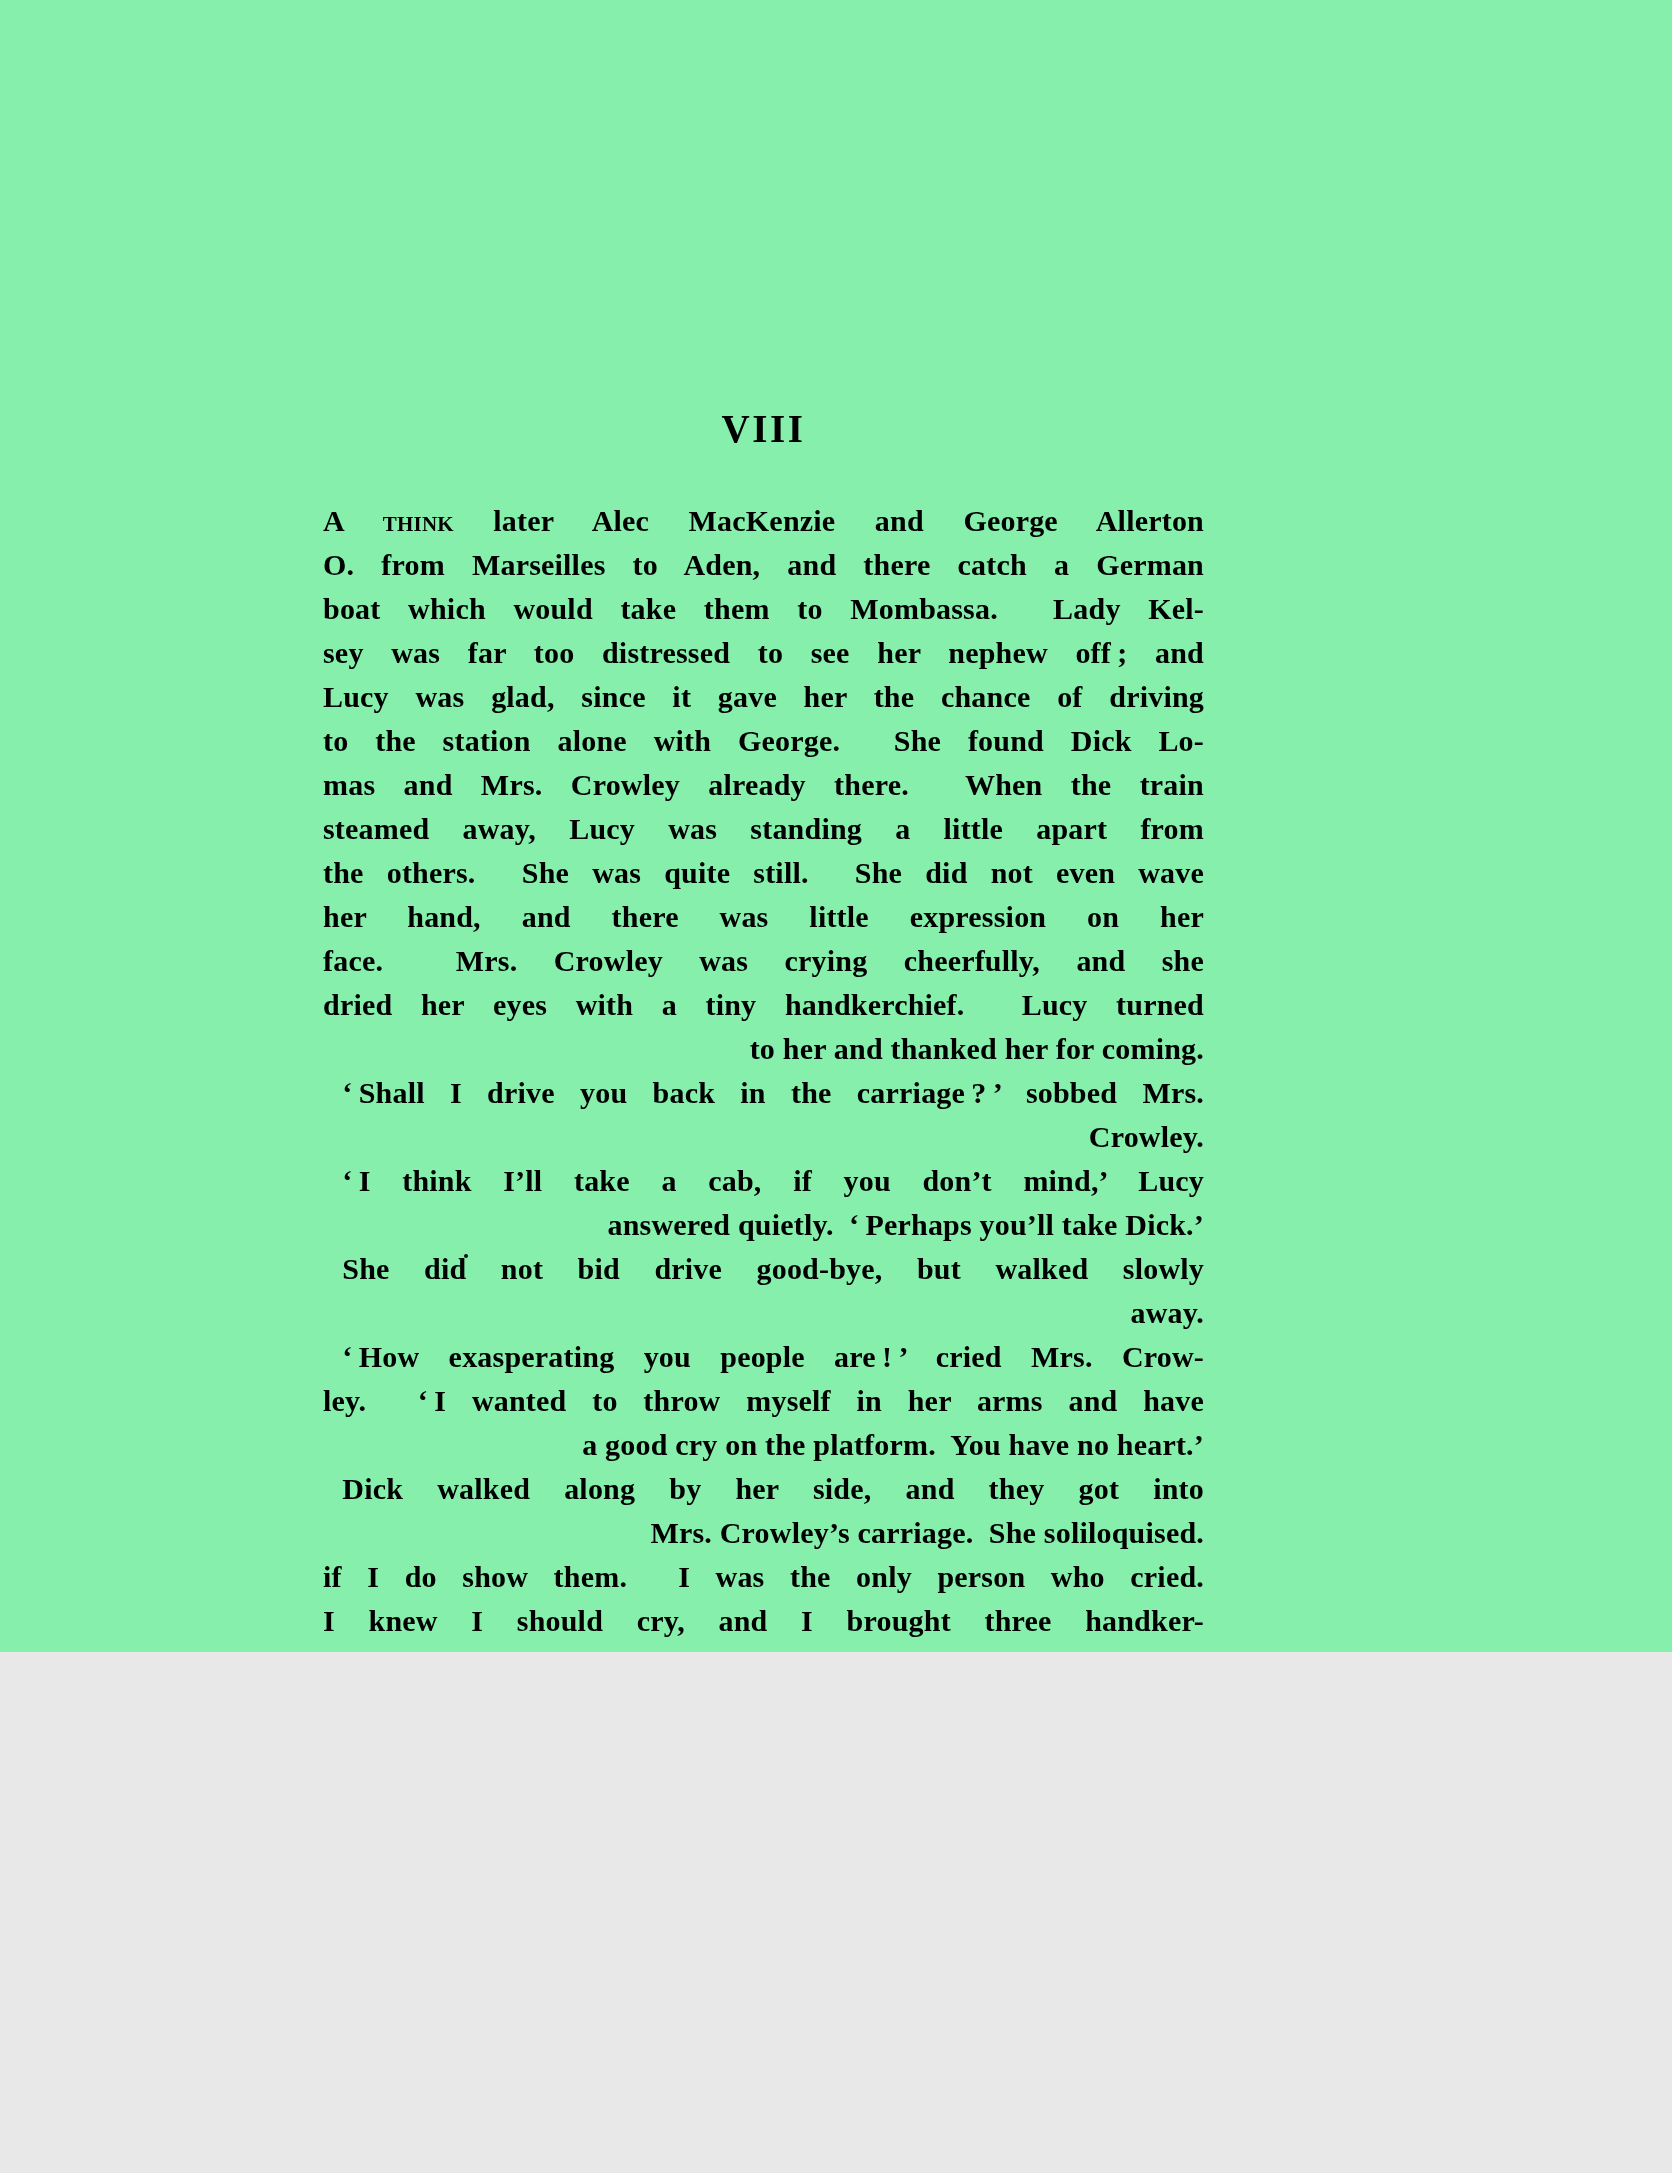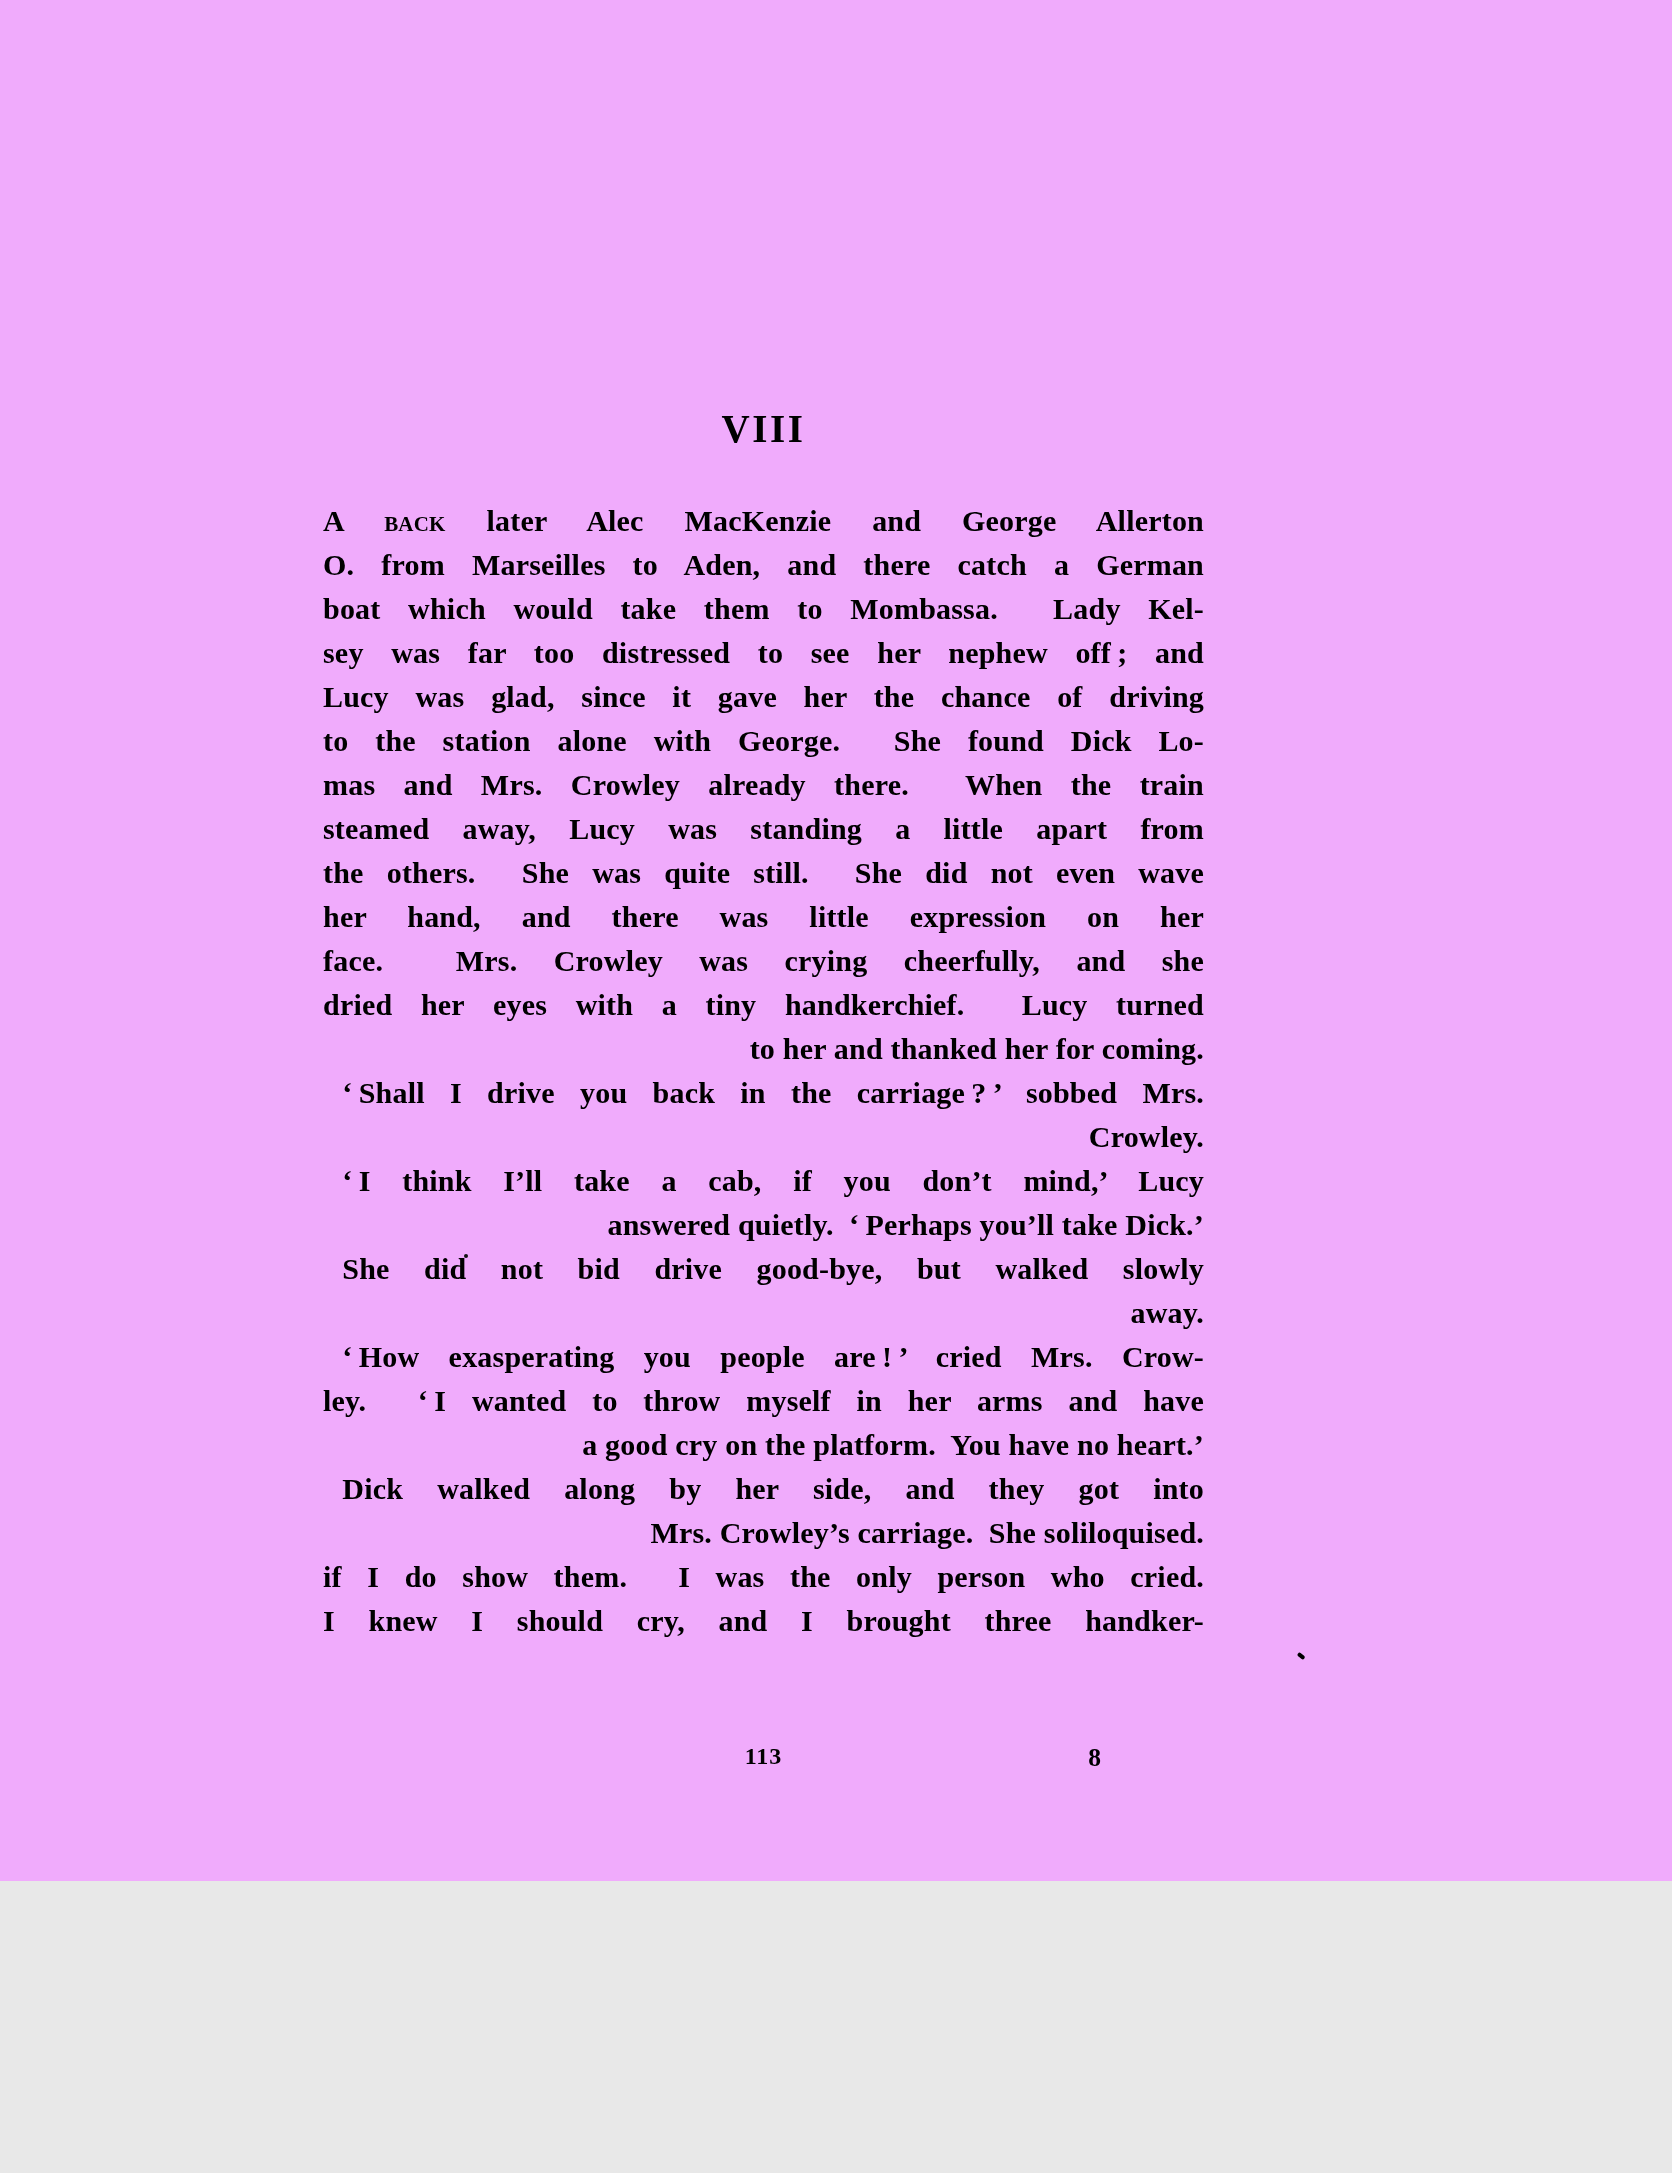--- a/index.html
+++ b/index.html
@@ -1,17 +1,17 @@
 <!DOCTYPE html>
 <html style="font-size:14px"><head>
 <meta charset="utf-8">
 <style>
   html,body{margin:0;padding:0;background:#e8e8e8;}
   .page{
-    position:relative;width:1672px;height:1881px;background:#f0abfc;
+    position:relative;width:1672px;height:1652px;background:#86efac;
     font-family:"Liberation Serif",serif;color:#000;overflow:hidden;
   }
   .heading{
     position:absolute;left:323px;top:406px;width:881px;
     text-align:center;font-size:39px;font-weight:700;letter-spacing:2.6px;
   }
   .textblock{
     position:absolute;left:323px;top:499px;width:881px;
     font-size:30px;font-weight:700;line-height:44px;letter-spacing:0.2px;
   }
@@ -38,21 +38,21 @@
   }
 </style>
 </head>
 <body>
 
 <div class="page">
 
   <div class="heading">VIII</div>
 
   <div class="textblock">
-    <div class="line j"><span>A</span> <span class="sc">back</span> <span>later Alec MacKenzie and George Allerton</span></div>
+    <div class="line j"><span>A</span> <span class="sc">think</span> <span>later Alec MacKenzie and George Allerton</span></div>
     <div class="line j">O. from Marseilles to Aden, and there catch a German</div>
     <div class="line j">boat which would take them to Mombassa.&nbsp; Lady Kel-</div>
     <div class="line j">sey was far too distressed to see her nephew off ; and</div>
     <div class="line j">Lucy was glad, since it gave her the chance of driving</div>
     <div class="line j">to the station alone with George.&nbsp; She found Dick Lo-</div>
     <div class="line j">mas and Mrs. Crowley already there.&nbsp; When the train</div>
     <div class="line j">steamed away, Lucy was standing a little apart from</div>
     <div class="line j">the others.&nbsp; She was quite still.&nbsp; She did not even wave</div>
     <div class="line j">her hand, and there was little expression on her</div>
     <div class="line j">face.&nbsp; Mrs. Crowley was crying cheerfully, and she</div>

